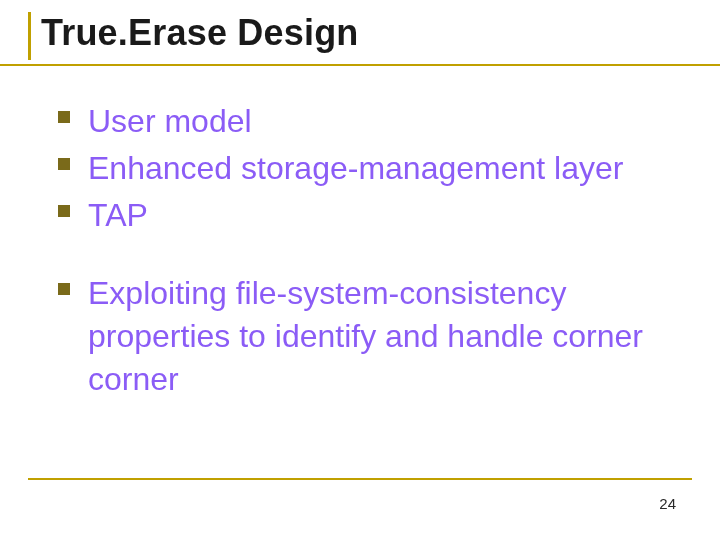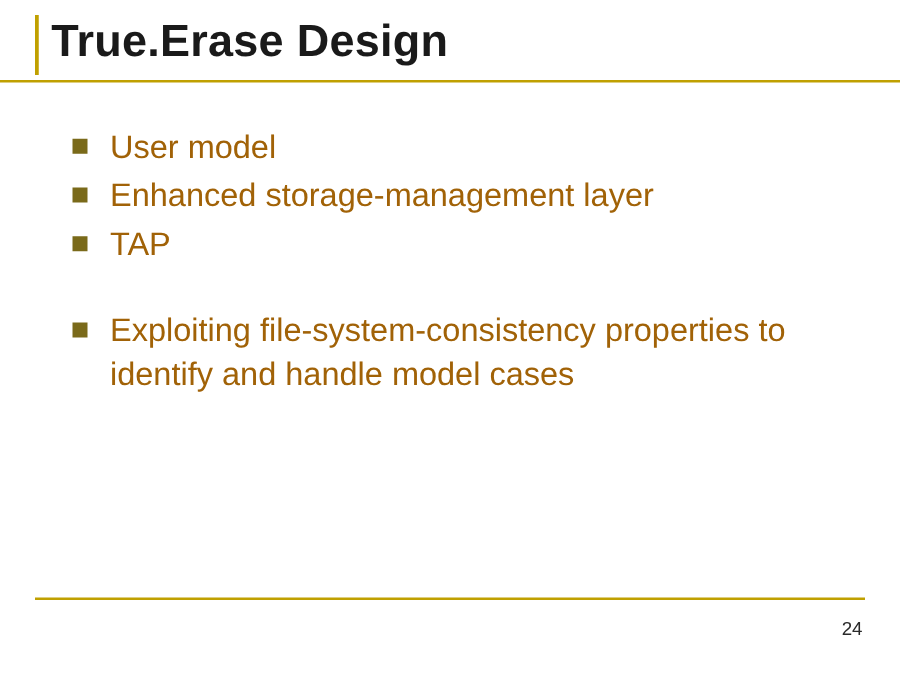--- a/index.html
+++ b/index.html
@@ -35,23 +35,23 @@
   }
   .content {
     padding: 34px 14px 0 24px;
   }
   ul.bullets {
     list-style: none;
   }
   ul.bullets li {
     position: relative;
     padding-left: 36px;
-    font-size: 26px;
+    font-size: 32px;
     line-height: 1.35;
-    color: #a16207;
+    color: #8b5cf6;
     margin-bottom: 4px;
   }
   ul.bullets li::before {
     content: "";
     position: absolute;
     left: 6px;
     top: 11px;
     width: 12px;
     height: 12px;
     background: #7a6a1a;
@@ -60,21 +60,21 @@
   .bottom-rule {
     position: absolute;
     left: 28px;
     right: 28px;
     bottom: 60px;
     height: 2px;
     background: #c0a000;
   }
   .page-num {
     position: absolute;
-    right: 30px;
+    right: 44px;
     bottom: 28px;
     font-size: 15px;
     color: #2a2a2a;
   }
 </style>
 </head>
 <body>
 
 <div class="slide">
 
@@ -84,20 +84,20 @@
   <div class="title-rule"></div>
 
   <div class="content">
     <ul class="bullets">
       <li>User model</li>
       <li>Enhanced storage-management layer</li>
       <li>TAP</li>
     </ul>
     <div class="gap"></div>
     <ul class="bullets">
-      <li>Exploiting file-system-consistency properties to identify and handle model cases</li>
+      <li>Exploiting file-system-consistency properties to identify and handle corner corner</li>
     </ul>
   </div>
 
   <div class="bottom-rule"></div>
   <div class="page-num">24</div>
 
 </div>
 
 </body></html>

